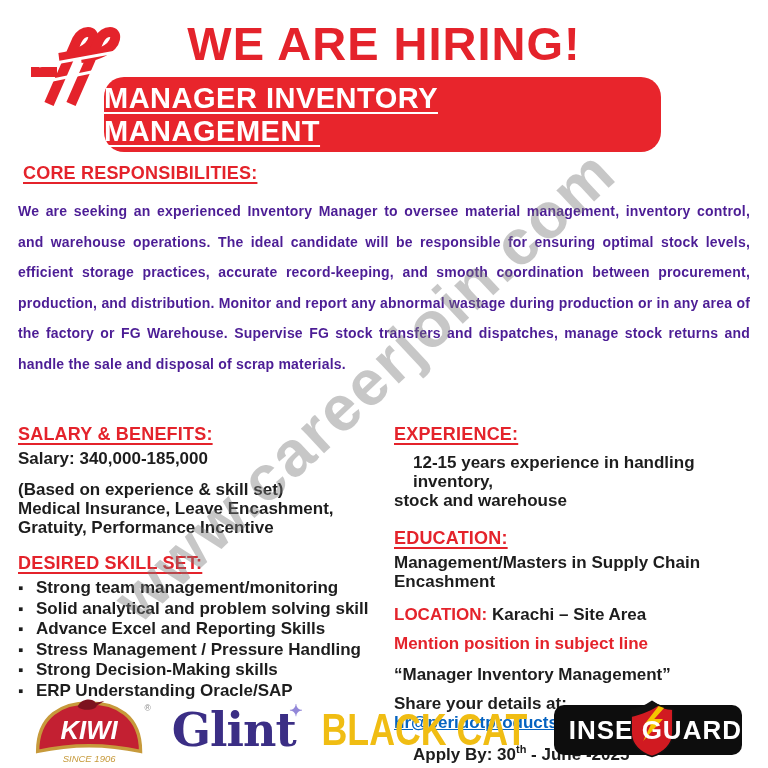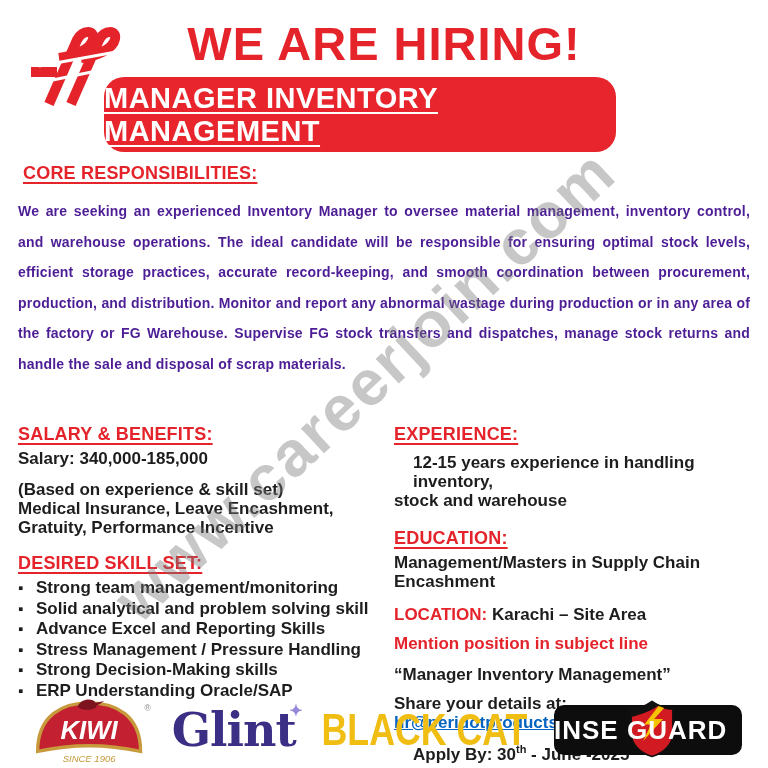--- a/index.html
+++ b/index.html
@@ -15,21 +15,21 @@
     z-index:40; pointer-events:none;
   }
 
   
   .company-logo { position:absolute; left:20px; top:24px; width:102px; height:92px; z-index:2; }
   .hiring-title {
     position:absolute; top:16px; left:60px; right:60px; text-align:center;
     font-size:47px; font-weight:900; color:#e4232b; letter-spacing:1px; z-index:2;
   }
   .position-banner {
-    position:absolute; left:104px; top:77px; width:512px; height:75px;
+    position:absolute; left:104px; top:77px; width:557px; height:75px;
     background:#e8252c; border-radius:20px; display:flex; align-items:center; justify-content:center;
     z-index:1;
   }
   .position-banner .banner-text {
     color:#ffffff; font-size:29px; font-weight:800; letter-spacing:.5px;
     text-decoration:underline; text-underline-offset:4px; text-decoration-thickness:2px;
   }
 
   
   .sec-heading {
@@ -78,21 +78,21 @@
     font-family:"DejaVu Serif", serif; font-weight:bold; font-style:normal;
     color:#3b2e85; font-size:46px; letter-spacing:-1px; position:relative; line-height:1;
   }
   .glint-sparkle { position:absolute; right:-6px; top:-4px; font-size:16px; color:#9287d8; }
   .blackcat-logo {
     font-weight:900; font-size:38px; color:#f0bd13; letter-spacing:0px;
     transform:scaleY(1.18) scaleX(.94); line-height:1; white-space:nowrap;
   }
   .inseguard-logo {
     position:relative; background:#0d0d0d; border-radius:10px;
-    height:50px; width:188px; display:flex; align-items:center; justify-content:flex-start;
+    height:50px; width:188px; display:flex; align-items:center; justify-content:flex-end;
     color:#ffffff; font-weight:700; font-size:26px; letter-spacing:1px;
   }
   .ig-shield { position:absolute; left:76px; top:-6px; width:44px; height:60px; z-index:0; }
   .ig-text { position:relative; z-index:1; white-space:pre; }
 </style>
 </head>
 <body>
 
 <div class="poster">
 

